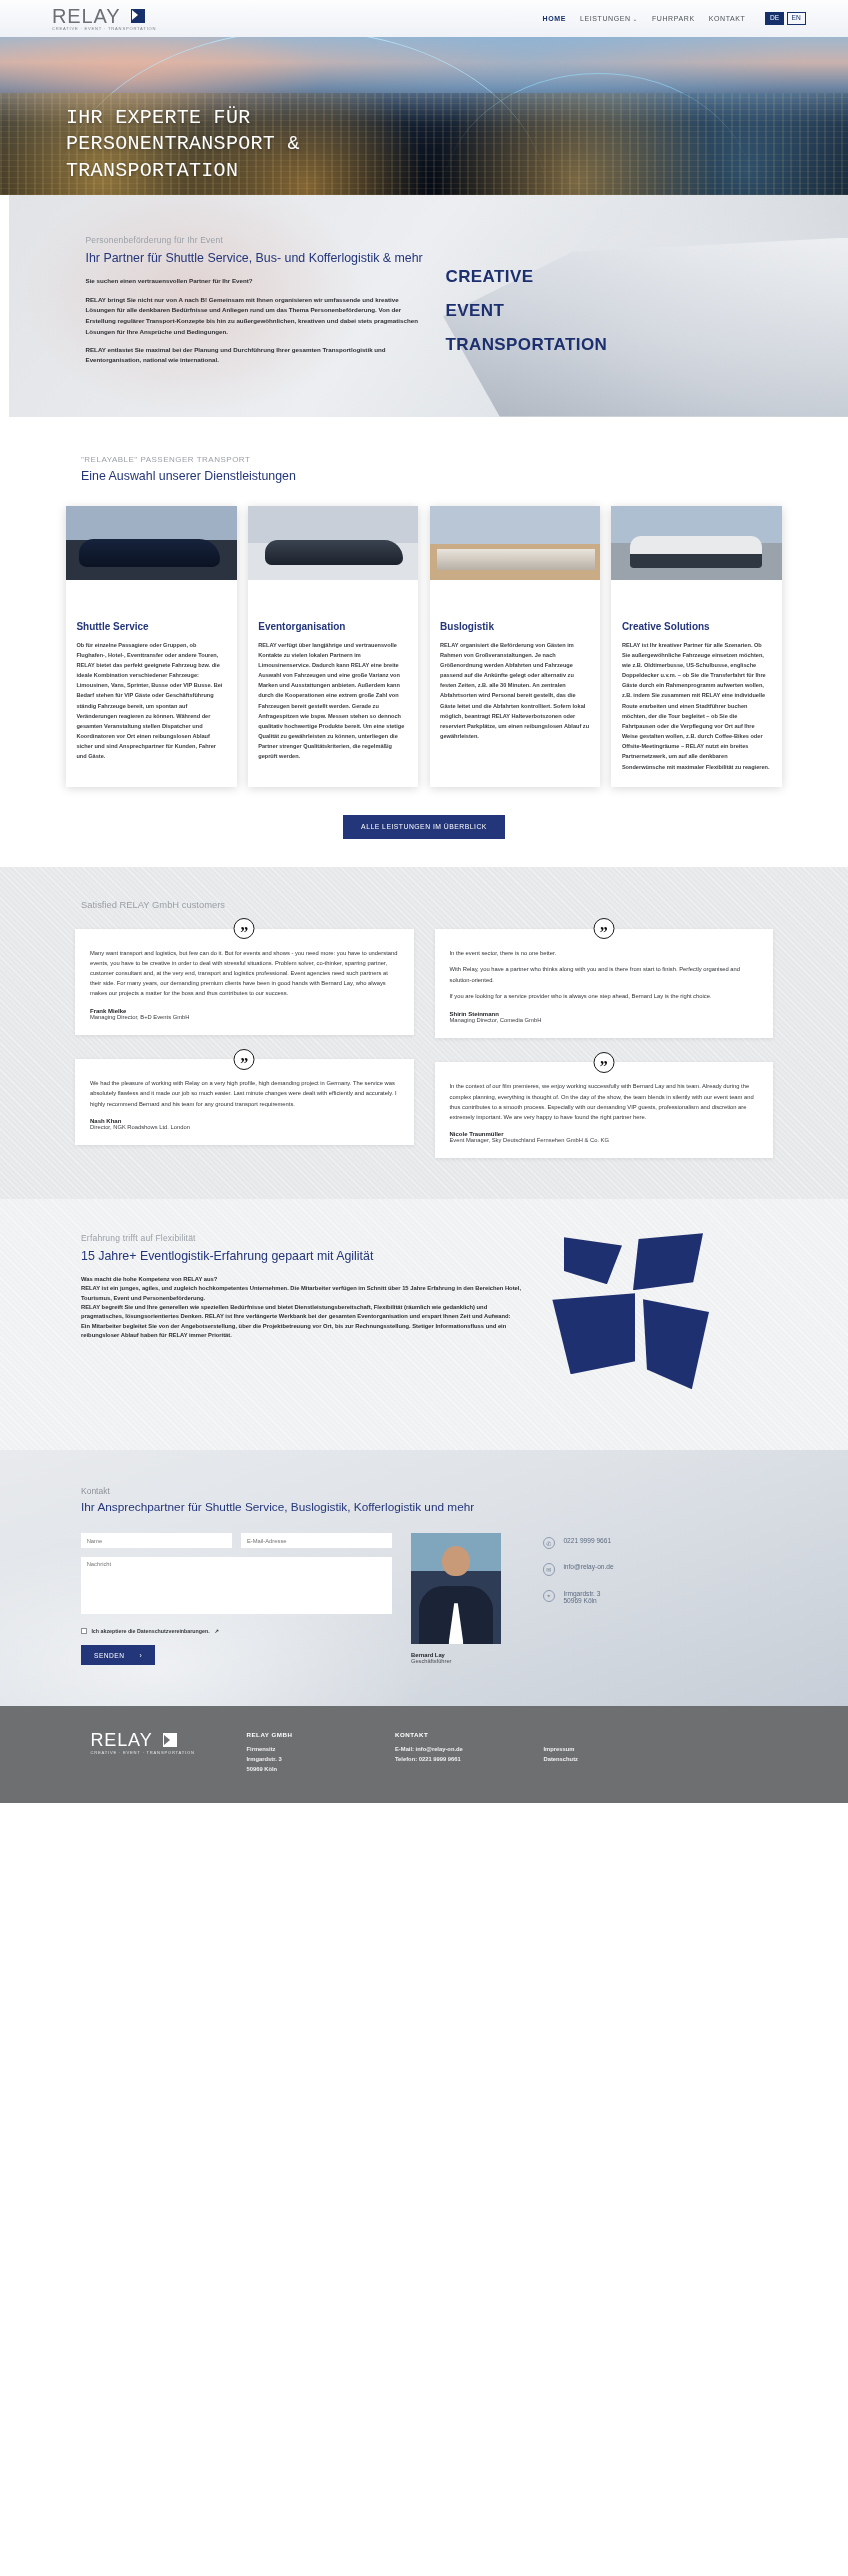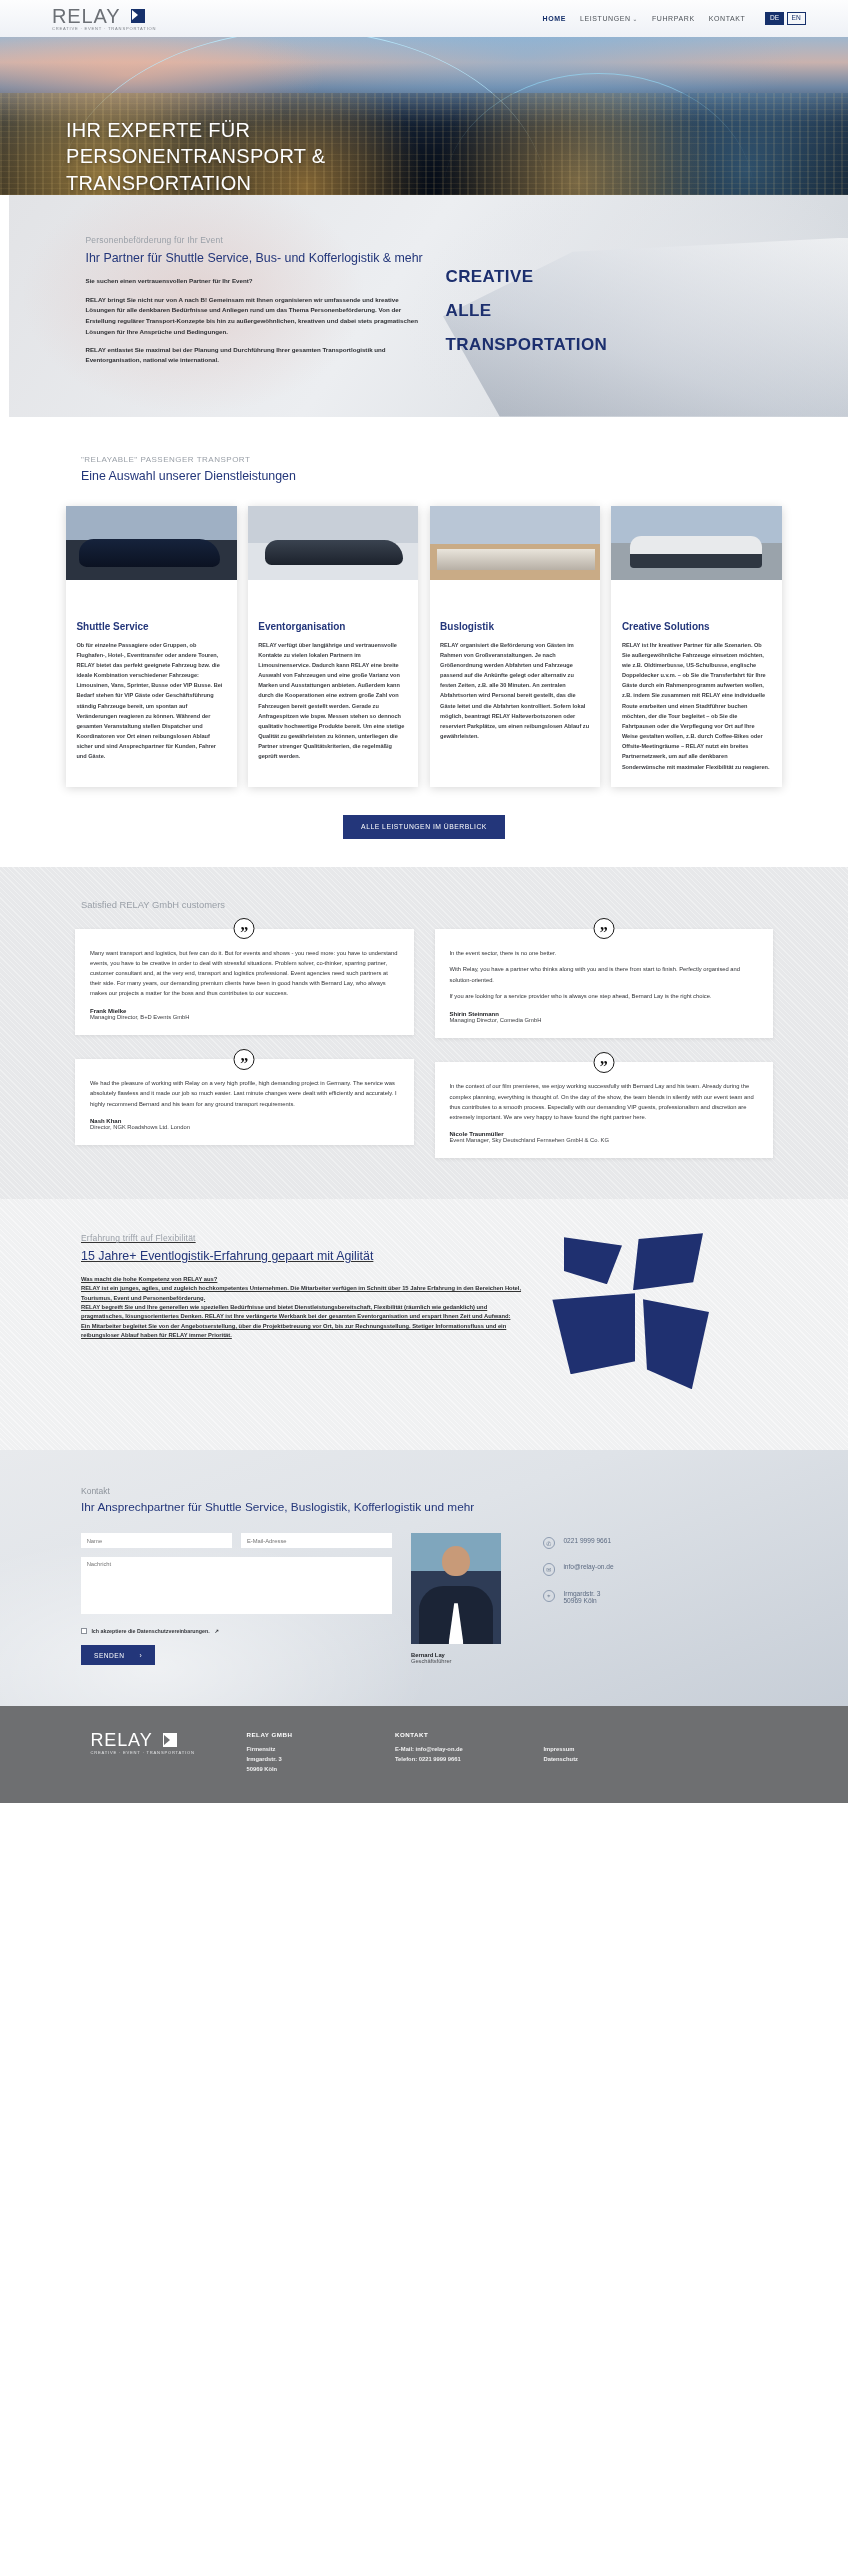--- a/index.html
+++ b/index.html
@@ -51,21 +51,21 @@
     content:""; position:absolute; inset:0;
     background:
       repeating-linear-gradient(90deg, rgba(255,220,140,.10) 0 1.9px, transparent 1.9px 8.5px),
       repeating-linear-gradient(0deg, rgba(255,210,130,.07) 0 0.9px, transparent 0.9px 5.7px);
   }
   .hero-arc { position:absolute; width:490px; height:170px; left:57px; top:-7.5px;
     border-top:1.1px solid rgba(185,235,255,.85); border-radius:50%/100% 100% 0 0;
     border-left-color:transparent; border-right-color:transparent; border-bottom:none; }
   .hero-arc2 { position:absolute; width:311px; height:123px; left:443px; top:36px;
     border-top:0.9px solid rgba(150,225,255,.6); border-radius:50%/100% 100% 0 0; }
-  .hero-txt { position:absolute; left:66px; top:80px; }
+  .hero-txt { position:absolute; left:66px; top:68px;font-family:Liberation Mono, monospace; }
   .hero-txt h1 { color:#fff; font-weight:400; font-size:20px; line-height:1.32; letter-spacing:0.3px; text-shadow:0 0.9px 3.8px rgba(0,0,0,.35); }
 
   
   .intro { position:relative; background:#e9eaec; padding:40px 0 43px; overflow:hidden;margin-left:9px; }
   .intro-bg { position:absolute; inset:0;
      background:
       radial-gradient(ellipse 245px 170px at 22% 45%, rgba(220,190,185,.5), transparent 70%),
       radial-gradient(ellipse 358px 226px at 78% 60%, rgba(228,230,234,.9), transparent 72%),
       linear-gradient(125deg,#e2e3e6 0%,#eceef1 45%,#cfd4da 100%);
   }
@@ -114,21 +114,21 @@
      display:flex; align-items:center; justify-content:center; font-family:"Liberation Serif",serif;
      font-size:16px; color:#111; line-height:1; padding-top:8.5px; font-weight:700;}
   .t-card p { font-size:5.8px; line-height:1.75; color:#303236; margin-bottom:6.6px; font-weight:500;}
   .t-name { font-size:6px; font-weight:700; color:#1c1e22; margin-top:9.4px;}
   .t-role { font-size:5.8px; color:#3a3c40; }
 
   
   .exp { background:#f0f1f2; padding:34px 0 38px; position:relative; overflow:hidden;}
   .exp:before{content:"";position:absolute;inset:0;background:repeating-linear-gradient(45deg,rgba(255,255,255,.45) 0 0.9px,transparent 0.9px 3.8px);}
   .exp-in { position:relative; width:754px; margin:0 auto; display:flex; gap:19px; padding-left:34px;}
-  .exp-left { width:443px;text-decoration:underline; }
+  .exp-left { width:443px; }
   .exp-left .eyebrow{ font-size:8.5px;}
   .exp-left p { font-size:5.8px; line-height:1.62; color:#2c2e32; font-weight:600;}
   .exp-logo { flex:1; position:relative; height:179px; }
   .sh { position:absolute; background:#1f3070; }
   .sh1 { left:21px;  top:3.8px;   width:58px;  height:47px;  clip-path:polygon(0 0,100% 18%,74% 100%,0 72%); }
   .sh2 { left:90px;  top:0px;   width:70px;  height:57px;  clip-path:polygon(8% 10%,100% 0,86% 86%,0 100%); }
   .sh3 { left:9.4px;  top:60px;  width:83px;  height:81px;  clip-path:polygon(0 8%,100% 0,100% 84%,22% 100%); }
   .sh4 { left:100px; top:66px;  width:66px;  height:90px;  clip-path:polygon(0 0,100% 14%,74% 100%,6% 78%); }
 
   
@@ -216,21 +216,21 @@
   <div class="intro-in">
     <div class="intro-left">
       <div class="eyebrow">Personenbeförderung für Ihr Event</div>
       <div class="h2blue">Ihr Partner für Shuttle Service, Bus-  und Kofferlogistik &amp; mehr</div>
       <p>Sie suchen einen vertrauensvollen Partner für Ihr Event?</p>
       <p>RELAY bringt Sie nicht nur von A nach B! Gemeinsam mit Ihnen organisieren wir umfassende und kreative Lösungen für alle denkbaren Bedürfnisse und Anliegen rund um das Thema Personenbeförderung. Von der Erstellung regulärer Transport-Konzepte bis hin zu außergewöhnlichen, kreativen und dabei stets pragmatischen Lösungen für Ihre Ansprüche und Bedingungen.</p>
       <p>RELAY entlastet Sie maximal bei der Planung und Durchführung Ihrer gesamten Transportlogistik und Eventorganisation, national wie international.</p>
     </div>
     <div class="cet">
       <div>CREATIVE</div>
-      <div>ALLE</div>
+      <div>EVENT</div>
       <div>TRANSPORTATION</div>
     </div>
   </div>
 </section>
 
 <section class="services">
   <div class="sv-head">
     <div class="eyebrow">"RELAYABLE" PASSENGER TRANSPORT</div>
     <div class="h2blue">Eine Auswahl unserer Dienstleistungen</div>
   </div>

